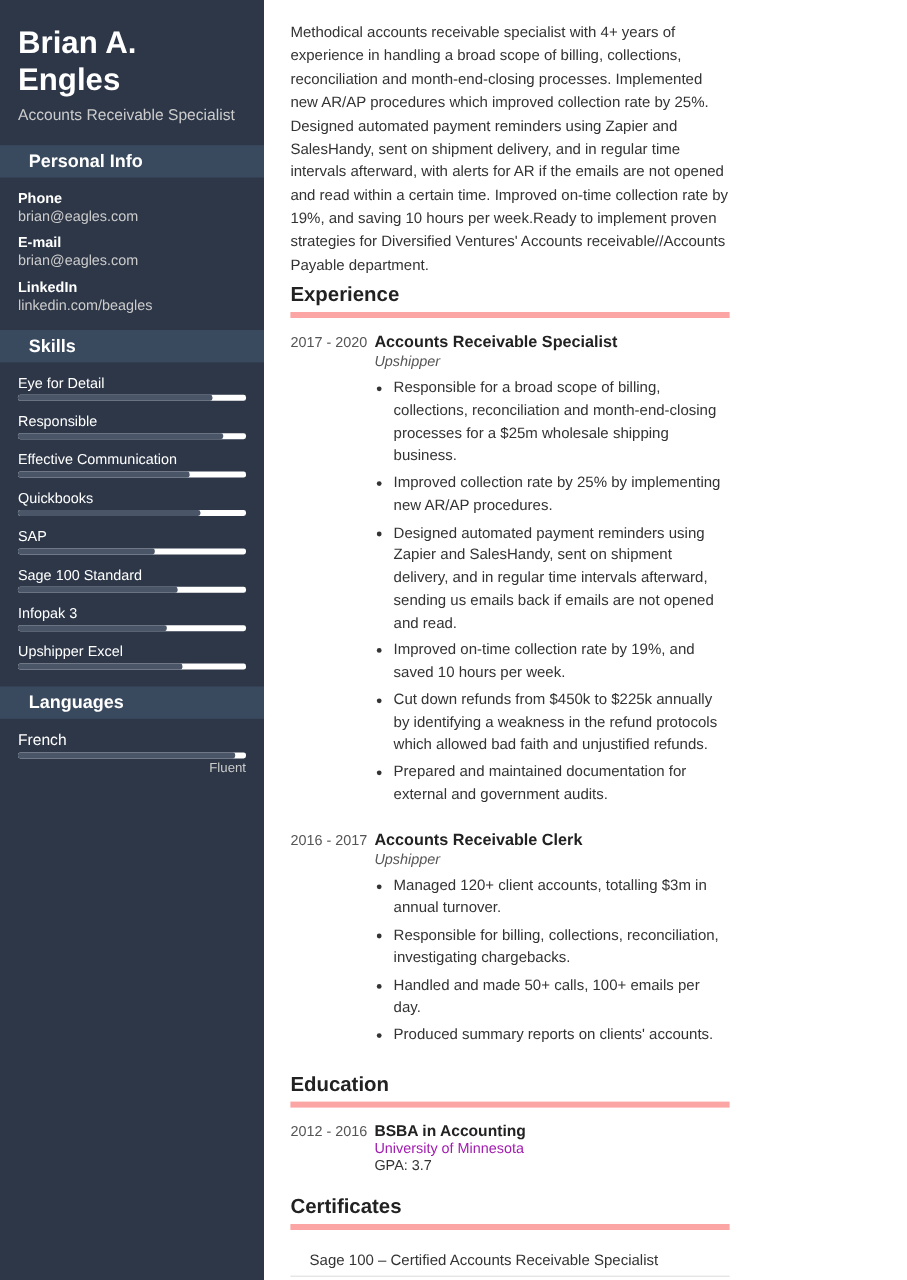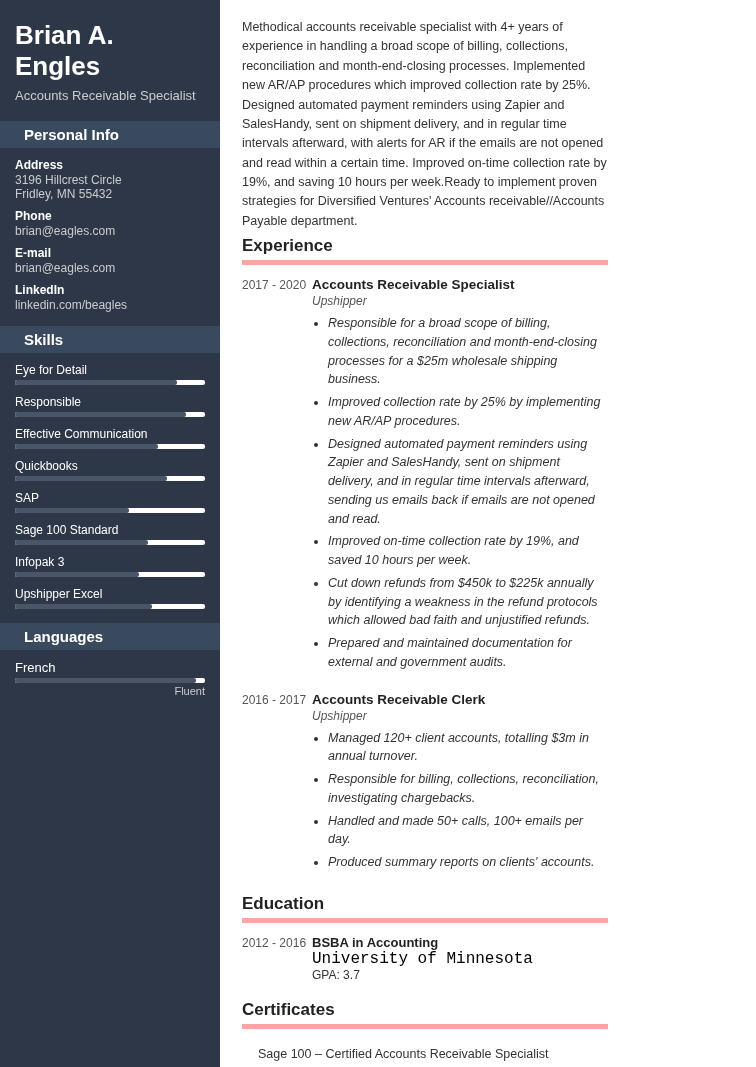--- a/index.html
+++ b/index.html
@@ -145,44 +145,42 @@
       margin-bottom: 6px;
     }
     .exp-bullets {
       padding-left: 16px;
       font-size: 12.5px;
       line-height: 1.5;
       color: #333;
     }
     .exp-bullets li {
       margin-bottom: 4px;
-      font-style: italic;
     }
     .edu-entry {
       display: flex;
       margin-bottom: 10px;
     }
     .edu-dates {
       width: 70px;
       min-width: 70px;
       font-size: 12px;
       color: #555;
       padding-top: 1px;
     }
     .edu-content {
       flex: 1;
     }
     .edu-degree {
       font-weight: bold;
       font-size: 13px;
     }
     .edu-school {
-      font-size: 16px;
-      color: #000000;
-      font-family: Liberation Mono, monospace;
+      font-size: 12px;
+      color: #a21caf;
     }
     .edu-gpa {
       font-size: 12px;
       color: #333;
     }
     .cert-item {
       font-size: 12.5px;
       padding: 6px 0 6px 16px;
       border-top: 1px solid #e0e0e0;
       color: #333;
@@ -195,24 +193,20 @@
 <body>
 
 <div class="resume-container">
 
   <div class="sidebar">
     <div class="sidebar-name">Brian A. Engles</div>
     <div class="sidebar-title">Accounts Receivable Specialist</div>
 
     <div class="sidebar-section-title">Personal Info</div>
     <div>
-      <div>
-        <div class="info-label">Address</div>
-        <div class="info-value">3196 Hillcrest Circle<br>Fridley, MN 55432</div>
-      </div>
       <div>
         <div class="info-label">Phone</div>
         <div class="info-value">brian@eagles.com</div>
       </div>
       <div>
         <div class="info-label">E-mail</div>
         <div class="info-value">brian@eagles.com</div>
       </div>
       <div>
         <div class="info-label">LinkedIn</div>

